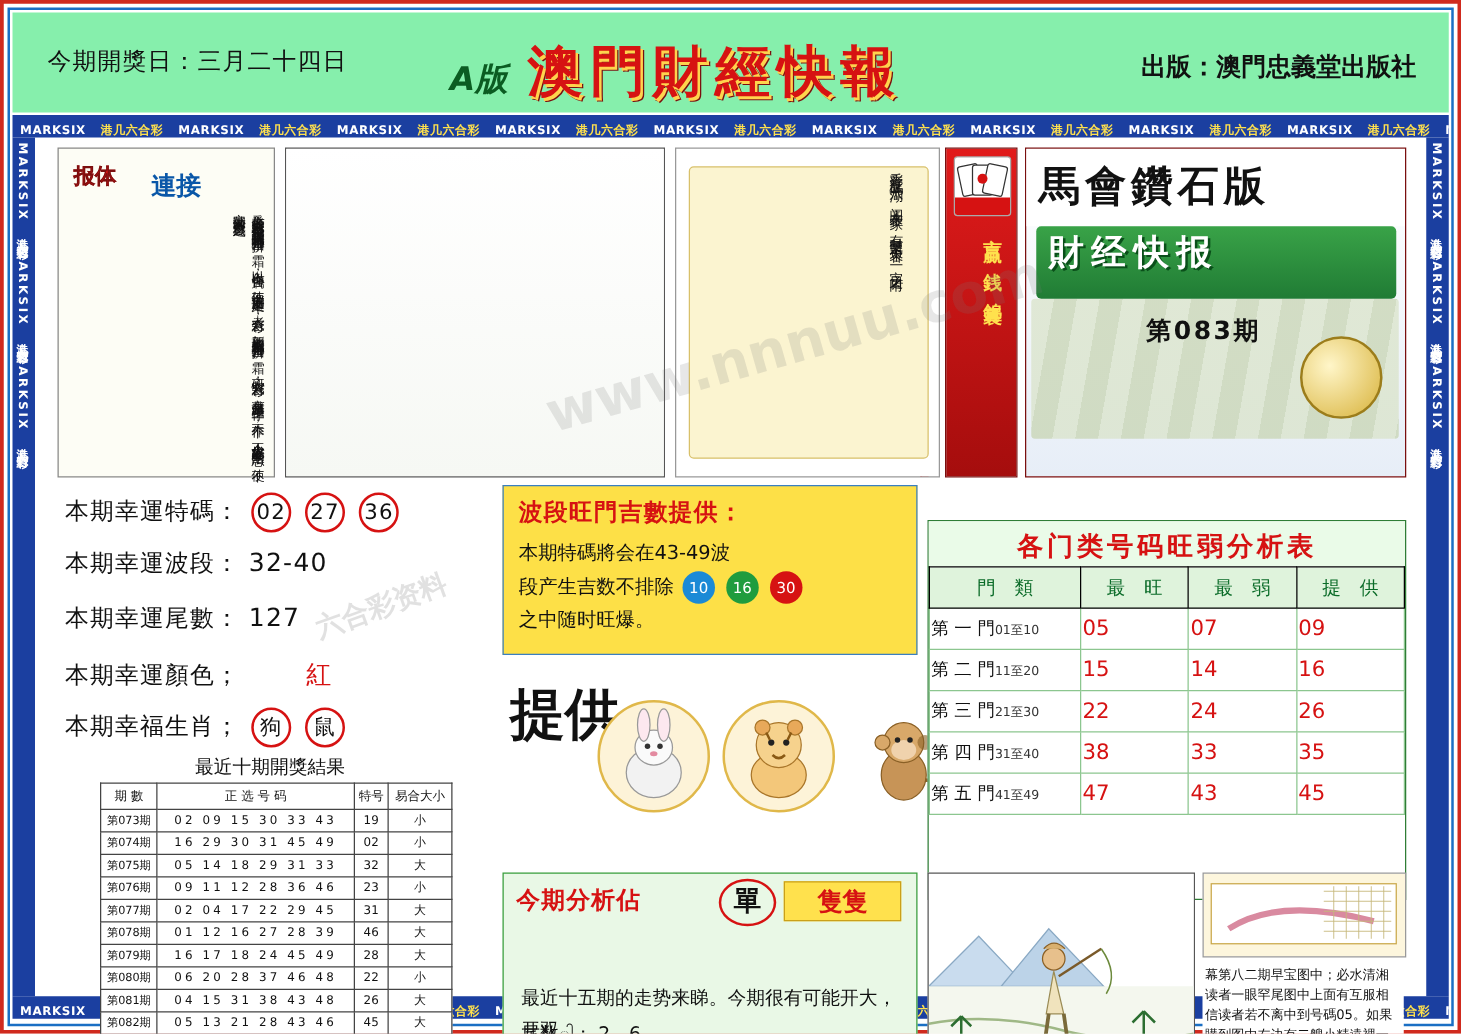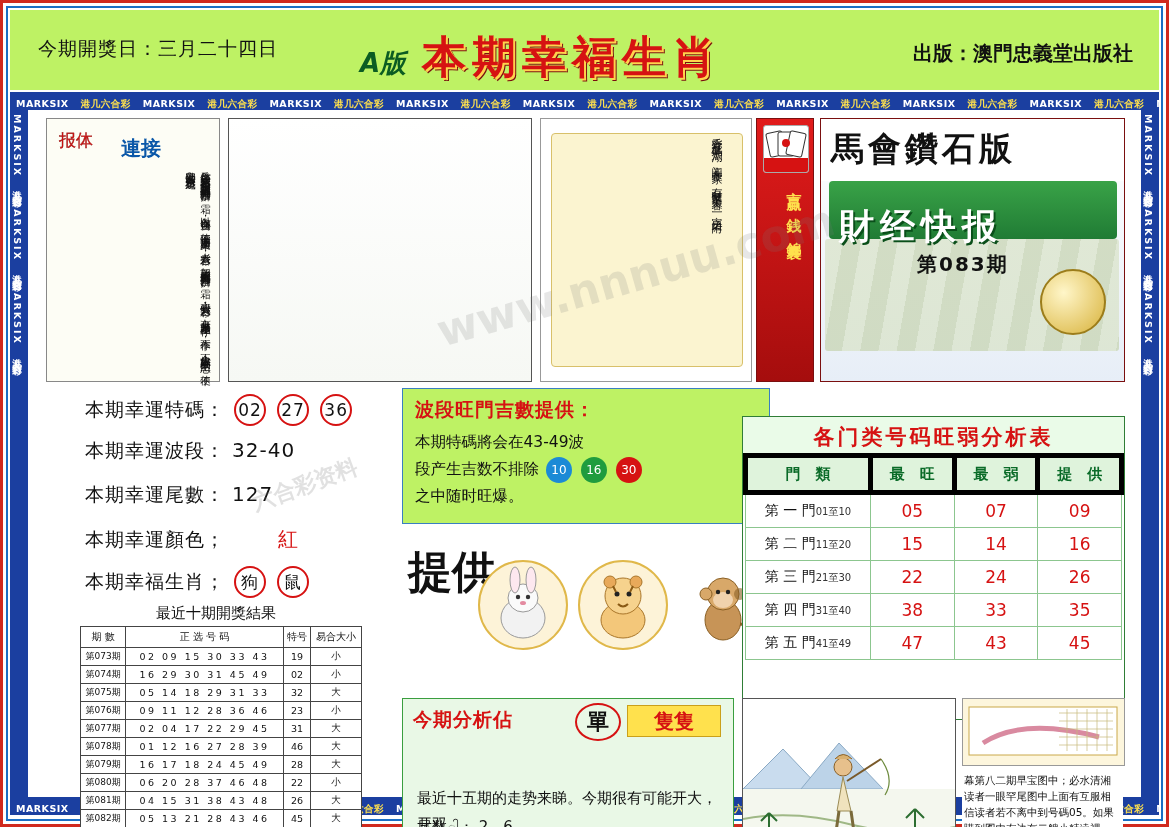--- a/index.html
+++ b/index.html
@@ -8,21 +8,21 @@
     font-family:"DejaVu Sans","Liberation Sans",sans-serif;
     background:#ffffff;
   }
   #page{position:relative;width:1169px;height:827px;background:#f3f6ef;}
 
   
   .frame-outer{position:absolute;inset:0;border:3px solid #d02a1e;background:#ffffff;box-sizing:border-box;}
   .frame-inner{position:absolute;left:6px;top:6px;right:6px;bottom:6px;border:2px solid #1a6fc4;box-sizing:border-box;background:#ffffff;}
 
   
-  .header{position:absolute;left:10px;top:10px;width:1149px;height:80px;background:#bef264;}
+  .header{position:absolute;left:10px;top:10px;width:1149px;height:80px;background:#86efac;}
   .hdr-date{position:absolute;left:28px;top:26px;font-size:19px;color:#111;letter-spacing:1px;font-family:"DejaVu Sans",sans-serif;}
   .hdr-aver{position:absolute;left:350px;top:36px;font-size:26px;font-weight:bold;color:#0b5c22;font-style:italic;}
   .hdr-title{position:absolute;left:412px;top:18px;font-size:44px;font-weight:bold;color:#d61212;letter-spacing:6px;
     text-shadow:2px 2px 0 #ffd34d, 3px 3px 0 #7a0f0f;font-family:"DejaVu Sans",sans-serif;}
   .hdr-pub{position:absolute;right:26px;top:30px;font-size:20px;font-weight:bold;color:#111;}
 
   
   .strip{position:absolute;height:18px;background:#1b3fa0;overflow:hidden;white-space:nowrap;}
   .strip-top{left:10px;top:92px;width:1149px;}
   .strip-bottom{left:10px;bottom:12px;width:1149px;}
@@ -33,21 +33,21 @@
   .vstrip-left{left:10px;top:110px;bottom:30px;}
   .vstrip-right{right:10px;top:110px;bottom:30px;}
   .vstrip .vtxt{writing-mode:vertical-rl;color:#fff;font-size:9.5px;font-weight:bold;letter-spacing:2px;padding-top:4px;}
 
   
   .content{position:absolute;left:30px;top:112px;width:1109px;height:688px;}
 
   
   .box-connect{position:absolute;left:16px;top:6px;width:172px;height:262px;background:#fdfdf5;border:1px solid #888;}
   .bc-title{position:absolute;left:8px;top:6px;width:156px;height:34px;}
-  .bc-t1{position:absolute;left:4px;top:4px;font-size:17px;font-weight:normal;color:#d61212;-webkit-text-stroke:0.3px #7a0f0f;}
+  .bc-t1{position:absolute;left:4px;top:4px;font-size:17px;font-weight:bold;color:#d61212;-webkit-text-stroke:0.3px #7a0f0f;}
   .bc-t2{position:absolute;left:66px;top:10px;font-size:20px;font-weight:bold;color:#0a57a8;}
   .bc-body{position:absolute;left:6px;top:44px;width:160px;height:206px;
     writing-mode:vertical-rl;text-orientation:upright;font-size:10.5px;line-height:15px;color:#111;letter-spacing:1px;}
 
   
   .box-pic1{position:absolute;left:198px;top:6px;width:302px;height:262px;border:1px solid #555;background:#ffffff;overflow:hidden;}
   .sky{position:absolute;inset:0;background:linear-gradient(#ffffff,#f6f8f4);}
 
   
   .box-scroll{position:absolute;left:510px;top:6px;width:210px;height:262px;background:#ffffff;border:1px solid #999;overflow:hidden;}
@@ -61,58 +61,58 @@
   .red-card{position:absolute;left:6px;top:6px;width:44px;height:46px;background:#fff;border:1px solid #aaa;border-radius:3px;overflow:hidden;}
   .red-txt{position:absolute;left:10px;top:60px;width:36px;height:190px;writing-mode:vertical-rl;text-orientation:upright;
     color:#ffe14d;font-size:15px;font-weight:bold;letter-spacing:3px;}
 
   
   .box-diamond{position:absolute;left:790px;top:6px;width:303px;height:262px;border:1px solid #7a0f0f;overflow:hidden;
     background:linear-gradient(#ffffff,#e7eef7);}
   .dm-top{position:absolute;left:0;top:0;width:100%;height:62px;background:#ffffff;}
   .dm-t1{position:absolute;left:10px;top:8px;font-size:33px;font-weight:bold;color:#111;letter-spacing:4px;}
   .dm-green{position:absolute;left:8px;top:62px;width:288px;height:58px;background:linear-gradient(#2f9e3e,#15752a);border-radius:4px;opacity:.95;}
-  .dm-t2w{position:absolute;left:18px;top:84px;font-size:35px;font-weight:bold;color:#ffffff;letter-spacing:6px;
+  .dm-t2w{position:absolute;left:18px;top:64px;font-size:28px;font-weight:bold;color:#ffffff;letter-spacing:6px;
     text-shadow:2px 2px 0 #0a4f1a;}
   .dm-issue{position:absolute;left:96px;top:132px;font-size:20px;font-weight:bold;color:#111;letter-spacing:2px;}
   .dm-bar{position:absolute;left:0;bottom:0;width:100%;height:30px;background:linear-gradient(#d41919,#8d0d0d);}
   .dm-bar span{display:block;text-align:center;color:#ffffff;font-size:15px;font-weight:bold;letter-spacing:6px;padding-top:5px;}
   .money{position:absolute;left:4px;top:120px;width:294px;height:112px;background:
      repeating-linear-gradient(100deg,#d9e3c9 0 18px,#c7d4b2 18px 36px);opacity:.75;border-radius:3px;}
   .coin{position:absolute;right:18px;top:150px;width:62px;height:62px;border-radius:50%;background:radial-gradient(circle at 35% 35%,#fff6c9,#d8b23a);border:2px solid #9c7d1b;}
 
   
-  .box-lucky{position:absolute;left:16px;top:276px;width:346px;height:208px;background:transparent;margin-left:33px;}
+  .box-lucky{position:absolute;left:16px;top:276px;width:346px;height:208px;background:transparent;}
   .lk-row{position:absolute;left:6px;font-size:19px;color:#111;letter-spacing:1px;white-space:nowrap;}
   .lk-val{font-size:20px;color:#111;}
   .circ{display:inline-block;width:28px;height:28px;line-height:28px;text-align:center;border:2px solid #d61212;border-radius:50%;
     color:#111;font-size:17px;margin:0 2px;vertical-align:middle;}
   .red-t{color:#d61212;}
 
   
-  .box-blue{position:absolute;left:372px;top:276px;width:330px;height:134px;background:#bef264;border:1px solid #3a7fc1;padding-left:36px;}
+  .box-blue{position:absolute;left:372px;top:276px;width:330px;height:134px;background:#fde047;border:1px solid #3a7fc1;}
   .bl-title{position:absolute;left:12px;top:8px;font-size:19px;font-weight:bold;color:#d61212;letter-spacing:1px;}
   .bl-p{position:absolute;left:12px;top:40px;width:306px;font-size:15.5px;line-height:27px;color:#111;}
   .ball{display:inline-block;width:26px;height:26px;line-height:26px;text-align:center;border-radius:50%;color:#fff;font-size:12px;margin:0 2px;vertical-align:middle;}
   .b-blue{background:#1b8ad6;}
   .b-green{background:#1f9c3e;}
   .b-red{background:#d61212;}
 
   
   .box-tigong{position:absolute;left:372px;top:418px;width:330px;height:160px;}
   .tg-char{position:absolute;left:6px;top:14px;font-size:44px;font-weight:bold;color:#111;line-height:56px;}
   .animal{position:absolute;top:30px;width:86px;height:86px;border-radius:50%;background:#fdf3d8;border:2px solid #e0b84a;overflow:hidden;}
 
   
   .box-table{position:absolute;left:712px;top:276px;width:381px;height:302px;background:#ffffff;border:1px solid #2f7d36;margin-top:28px;}
   .tb-head{position:absolute;left:0;top:0;width:100%;height:36px;background:#eafbe8;}
   .tb-head span{display:block;text-align:center;font-size:21px;font-weight:bold;color:#d61212;padding-top:6px;letter-spacing:3px;}
   table.t{position:absolute;left:0;top:36px;width:381px;border-collapse:collapse;}
-  table.t th{background:#dff3dc;color:#0a6b28;font-size:15px;font-weight:bold;border:5px solid #000000;height:30px;}
-  table.t td{border:1px solid #8cc68f;height:30px;text-align:center;font-size:15px;color:#111;}
+  table.t th{background:#dff3dc;color:#0a6b28;font-size:15px;font-weight:normal;border:1px solid #000000;height:30px;}
+  table.t td{border:1px solid #8cc68f;height:30px;font-size:15px;color:#111;}
   table.t td.men{color:#111;font-size:14px;}
   table.t td.num{color:#d61212;font-size:17px;}
   .rng{font-size:10px;color:#333;}
 
   
   .box-results{position:absolute;left:16px;top:492px;width:346px;height:190px;}
   .rs-title{position:absolute;left:110px;top:0;font-size:15px;color:#111;}
   table.r{position:absolute;left:34px;top:22px;border-collapse:collapse;width:282px;background:#fff;}
   table.r th{border:1px solid #444;font-size:10px;height:18px;color:#111;background:#fff;font-weight:normal;}
   table.r td{border:1px solid #444;font-size:9.5px;height:15px;text-align:center;color:#111;margin-left:16px;}
@@ -145,21 +145,21 @@
 
 <div id="page">
   <div class="frame-outer"></div>
   <div class="frame-inner"></div>
 
   <div class="header">
     <div class="hdr-date">
       <span>今期開獎日：</span><span>三月二十四日</span>
     </div>
     <div class="hdr-aver">A版</div>
-    <div class="hdr-title">本期幸福生肖</div>
+    <div class="hdr-title">澳門財經快報</div>
     <div class="hdr-pub">出版：澳門忠義堂出版社</div>
   </div>
 
   <div class="strip strip-top" id="strip-top"><span>MARKSIX</span><span class="cn">港几六合彩</span><span>MARKSIX</span><span class="cn">港几六合彩</span><span>MARKSIX</span><span class="cn">港几六合彩</span><span>MARKSIX</span><span class="cn">港几六合彩</span><span>MARKSIX</span><span class="cn">港几六合彩</span><span>MARKSIX</span><span class="cn">港几六合彩</span><span>MARKSIX</span><span class="cn">港几六合彩</span><span>MARKSIX</span><span class="cn">港几六合彩</span><span>MARKSIX</span><span class="cn">港几六合彩</span><span>MARKSIX</span></div>
   <div class="strip strip-bottom" id="strip-bottom"><span>MARKSIX</span><span class="cn">港几六合彩</span><span>MARKSIX</span><span class="cn">港几六合彩</span><span>MARKSIX</span><span class="cn">港几六合彩</span><span>MARKSIX</span><span class="cn">港几六合彩</span><span>MARKSIX</span><span class="cn">港几六合彩</span><span>MARKSIX</span><span class="cn">港几六合彩</span><span>MARKSIX</span><span class="cn">港几六合彩</span><span>MARKSIX</span><span class="cn">港几六合彩</span><span>MARKSIX</span><span class="cn">港几六合彩</span><span>MARKSIX</span></div>
   <div class="vstrip vstrip-left">
       <div class="vtxt">MARKSIX 港几六合彩 MARKSIX 港几六合彩 MARKSIX 港几六合彩</div>
     </div>
   <div class="vstrip vstrip-right">
       <div class="vtxt">MARKSIX 港几六合彩 MARKSIX 港几六合彩 MARKSIX 港几六合彩</div>

